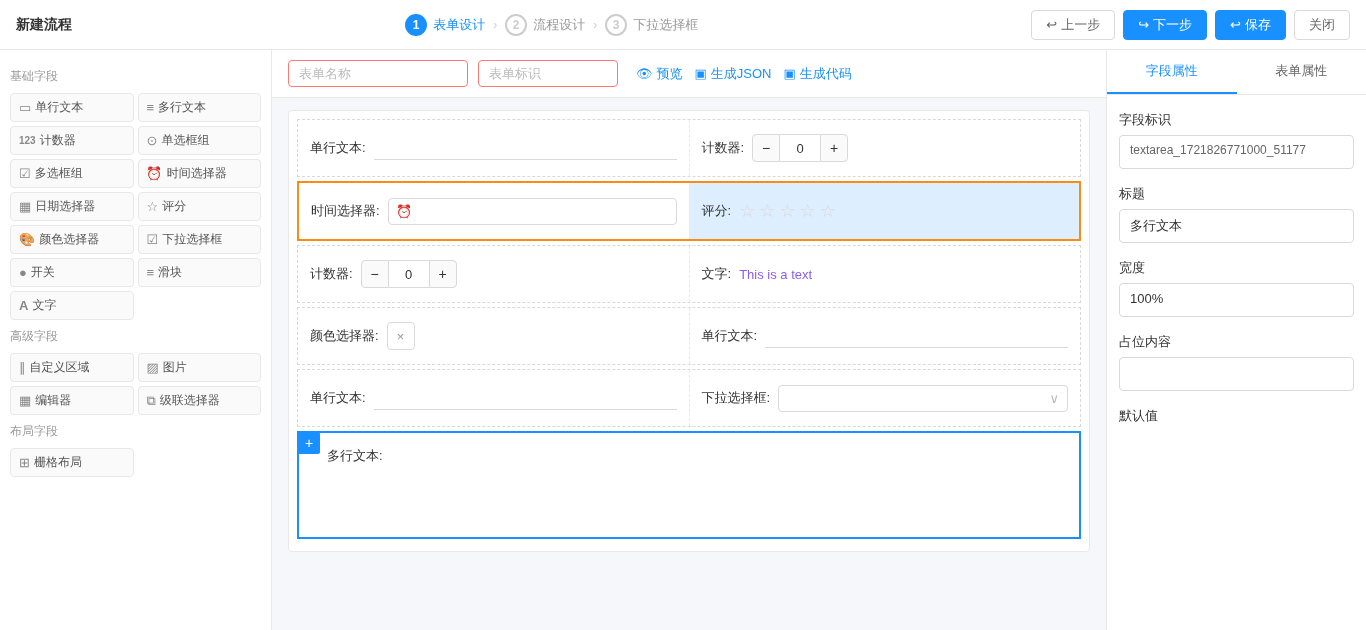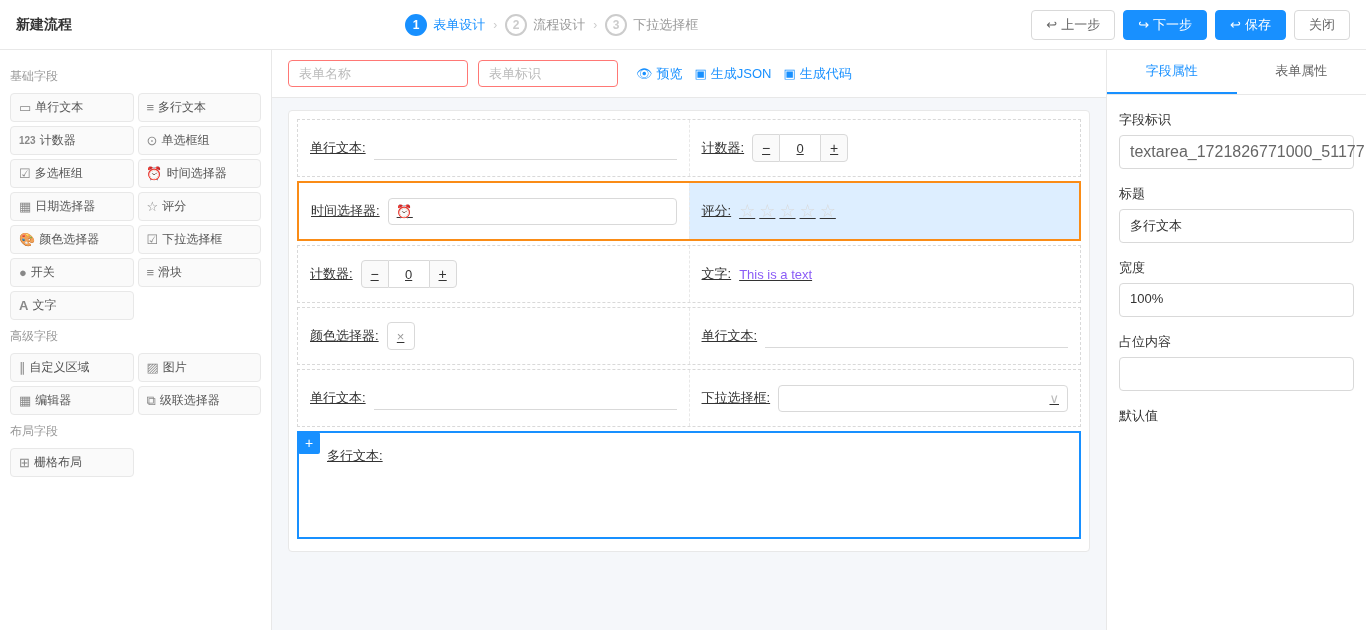--- a/index.html
+++ b/index.html
@@ -73,21 +73,21 @@
     .form-canvas {
       flex: 1; overflow-y: auto; padding: 12px 16px; background: #f5f7fa;
     }
     .canvas-inner { background: #fff; border: 1px solid #e8e8e8; border-radius: 4px; padding: 8px; }
     .form-row {
       display: flex; border: 1px dashed #d9d9d9; margin-bottom: 4px;
     }
     .form-row.orange-border { border-color: #fa8c16; }
     .form-cell {
       flex: 1; padding: 10px 12px; min-height: 56px; display: flex; align-items: center;
-      gap: 8px; position: relative; text-decoration: underline;
+      gap: 8px; position: relative;
     }
     .form-cell + .form-cell { border-left: 1px dashed #e8e8e8; }
     .form-cell-label { font-size: 13px; color: #333; white-space: nowrap; }
     .form-cell-input {
       flex: 1; border: none; border-bottom: 1px solid #d9d9d9; padding: 4px 6px;
       font-size: 13px; outline: none; background: transparent;
     }
     .counter-wrapper { display: flex; align-items: center; gap: 0; }
     .counter-btn {
       width: 28px; height: 28px; border: 1px solid #d9d9d9; background: #fafafa;
@@ -381,21 +381,21 @@
       <div class="right-tab active">
         <span>字段属性</span>
       </div>
       <div class="right-tab">
         <span>表单属性</span>
       </div>
     </div>
     <div class="right-content">
       <div class="field-section">
         <div class="field-label">字段标识</div>
-        <div class="field-value-box" style="font-size:16px; color:#666;">textarea_1721826771000_51177</div>
+        <div class="field-value-box" style="font-size:12px; color:#666;">textarea_1721826771000_51177</div>
       </div>
       <div class="field-section">
         <div class="field-label">标题</div>
         <div class="field-value-box" style="cursor:text;">多行文本</div>
       </div>
       <div class="field-section">
         <div class="field-label">宽度</div>
         <div class="field-value-box" style="cursor:text;">100%</div>
       </div>
       <div class="field-section">

